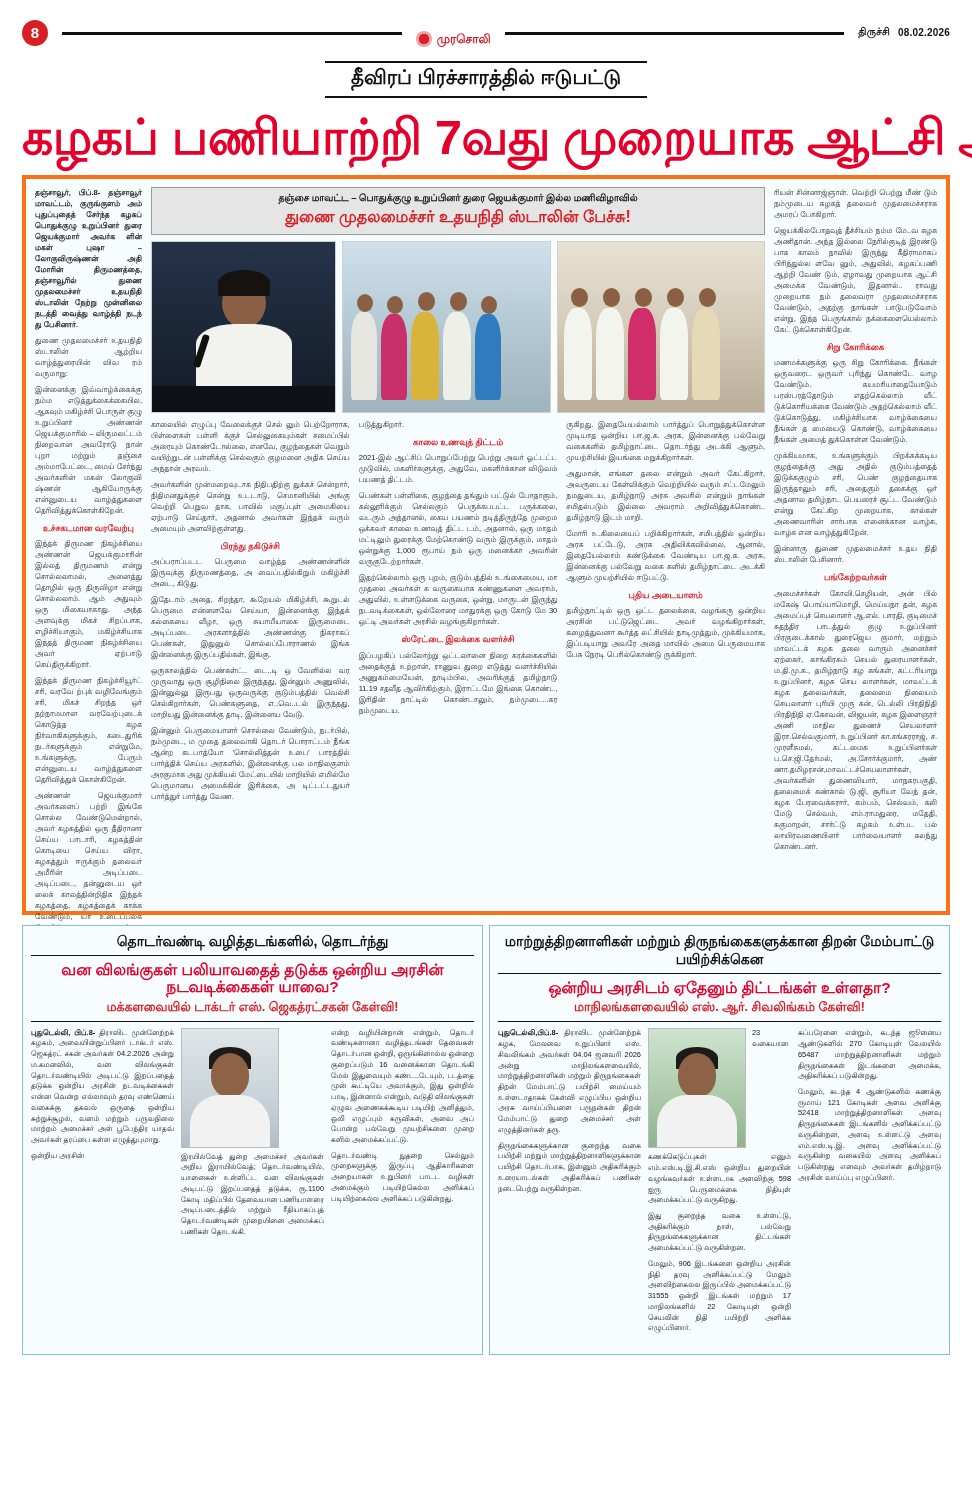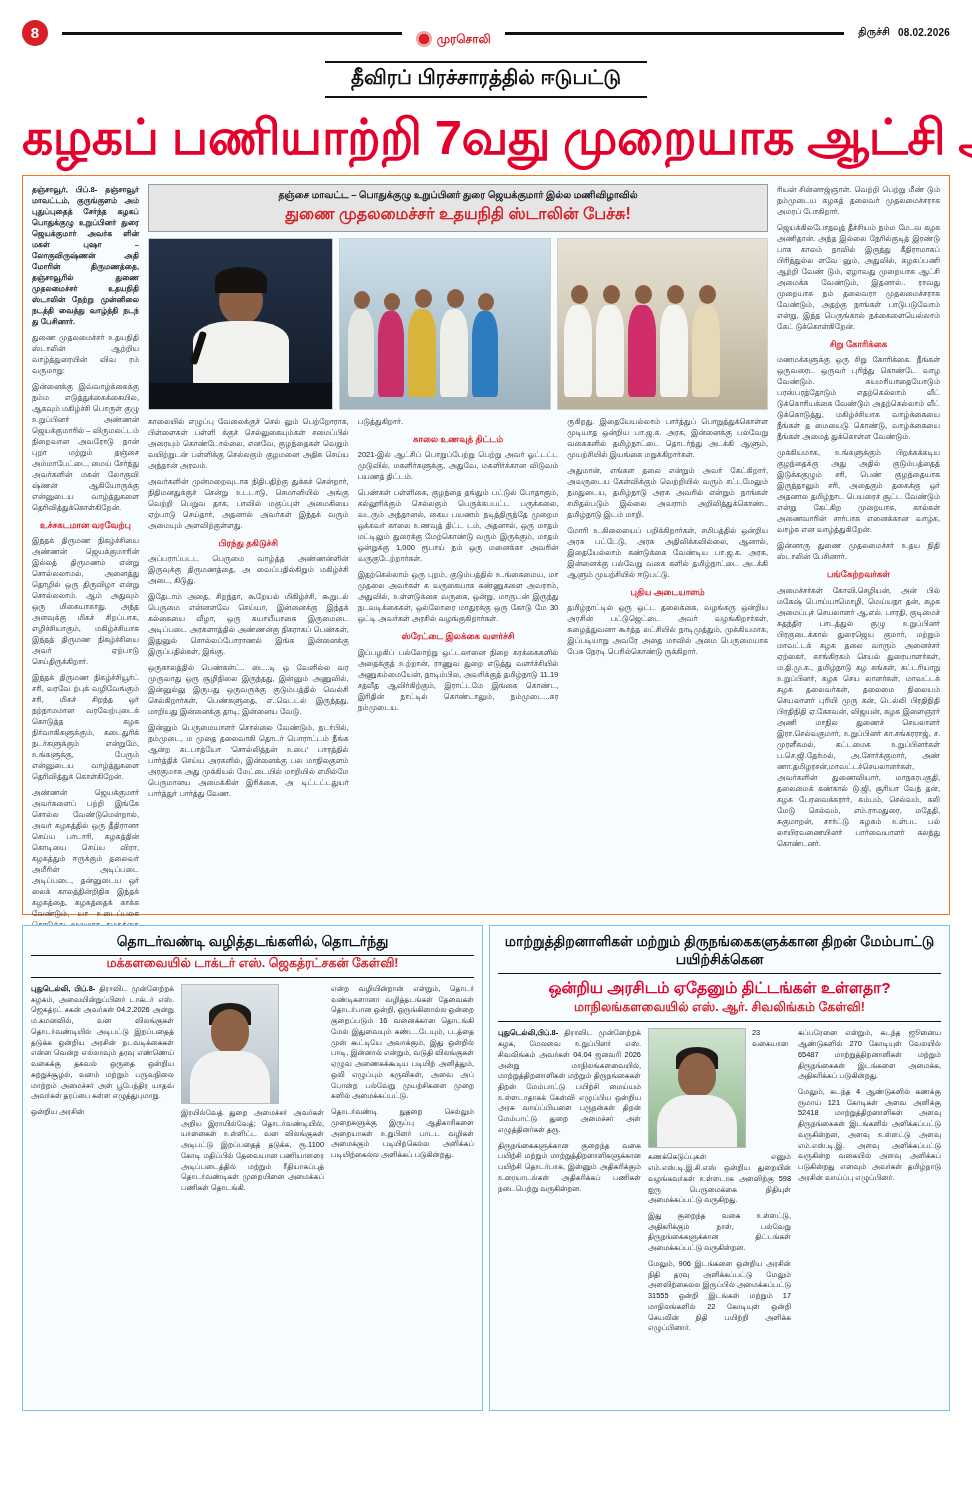--- a/index.html
+++ b/index.html
@@ -69,21 +69,21 @@
     line-height:1.04;
     font-weight:bold;
     color:#e4002b;
     letter-spacing:-0.5px;
     white-space:nowrap;
   }
 
   
   .mainframe{
     margin-top:12px;
-    border:1px solid #f97316;
+    border:4px solid #f97316;
     background:#f7fcff;
     padding:8px 9px 8px 9px;
     height:740px;
     box-sizing:border-box;
     display:flex;
     gap:9px;
   }
   .col{font-size:7.6px;line-height:1.45;text-align:justify;color:#1a1a1a;}
   .col p{margin:0 0 5px 0;}
   .col .lead{font-weight:bold;}
@@ -118,21 +118,21 @@
   .ph-bg1{position:absolute;inset:0;background:linear-gradient(180deg,#25334a 0%,#1b2636 55%,#121a26 100%);}
   .ph-bg2{position:absolute;inset:0;background:linear-gradient(180deg,#cfe0ea 0%,#b9cdd9 40%,#9fb3bf 100%);}
   .ph-bg3{position:absolute;inset:0;background:linear-gradient(180deg,#e8e2d5 0%,#d6cdbb 45%,#b9ae98 100%);}
   .fig{position:absolute;border-radius:40% 40% 8% 8%/30% 30% 8% 8%;}
   .head{position:absolute;border-radius:50%;}
   .mic{position:absolute;width:7px;height:34px;background:#111;border-radius:3px;transform:rotate(18deg);}
   .stage{position:absolute;left:0;right:0;bottom:0;height:26px;background:#0e1218;}
 
   
   .bottom{
-    margin-top:10px;display:flex;gap:6px;height:486px;
+    margin-top:10px;display:flex;gap:6px;height:430px;
   }
   .panel{
     flex:1 1 0;border:1px solid #7fbfe0;background:#f7fcff;
     padding:7px 8px;box-sizing:border-box;display:flex;flex-direction:column;
   }
   .panel .ptop{
     text-align:center;font-size:14px;font-weight:bold;color:#111;
     border-bottom:1px solid #111;padding-bottom:4px;
   }
   .panel .pq{
@@ -277,20 +277,21 @@
       <p>இன்னாரு துணை முதலமைச்சர் உதய நிதி ஸ்டாலின் பேசினார்.</p>
       <div class="subhead">பங்கேற்றவர்கள்</div>
       <p>அமைச்சர்கள் கோவி.செழியன், அன் பில் மகேஷ் பொய்யாமொழி, மெய்யநா தன், கழக அமைப்புச் செயலாளர் ஆ.எல். பாரதி, குடிமைச் சுதந்திர பாடத்துல் குழு உறுப்பினர் பிரகுடைக்கால் துரைஜெய குமார், மற்றும் மாவட்டக் கழக தலை வாரும் அனைச்சர் ஏற்கைர், காங்கிரசும் செயல் துரையாளர்கள், ம.தி.மு.க., தமிழ்நாடு கழ கங்கள், கட்டரியாறு உறுப்பினர், கழக செய லாளர்கள், மாவட்டக் கழக தலைவர்கள், தலைமை நிலையம் செயலாளர் புரியி முரு கன், டெல்லி பிரதிநிதி பிரதிநிதி ஏ.கேசவன், விஜயன், கழக இளைஞரர் அணி மாநில துணைச் செயலாளர் இரா.செல்வகுமார், உறுப்பினர் கா.சங்கரராஜ், ச. முரளீசுமல், கட்டமைக உறுப்பினர்கள் ப.செ.ஜி.தேர்மல், அ.சோர்க்குமார், அண் ணா.தமிழரசன்,மாவட்டச்செயலாளர்கள், அவர்களின் துணைவியார், மாநகரபகுதி, தலைமைக் கண்கால் டு.ஜி, சூரியா வேந் தன், கழக பேரவைக்கரார், கம்பம், செல்வம், கலி மேடு செல்வம், எம்.ராமதுரை, மதேதி, சுகுமாறன், சார்ட்டு கழகம் உள்பட பல் லாயிரவணையினர் பார்வையாளர் கலந்து கொண்டனர்.</p>
     </div>
   </div>
 
   <div class="bottom">
 
     <div class="panel">
       <div class="ptop">தொடர்வண்டி வழித்தடங்களில், தொடர்ந்து</div>
+      <div class="pq">வன விலங்குகள் பலியாவதைத் தடுக்க ஒன்றிய அரசின் நடவடிக்கைகள் யாவை?</div>
       <div class="pby">மக்களவையில் டாக்டர் எஸ். ஜெகத்ரட்சகன் கேள்வி!</div>
       <div class="pbody">
         <div class="pcol">
           <p><b>புதுடெல்லி, பிப்.8-</b>
             <span>திராவிட முன்னேற்றக் கழகம், அவையின்றுப்பினர் டாக்டர் எஸ். ஜெகத்ரட் சகன் அவர்கள் 04.2.2026 அன்று ம.கமனவில், வன விலங்குகள் தொடர்வண்டியில் அடிபட்டு இறப்பதைத் தடுக்க ஒன்றிய அரசின் நடவடிக்கைகள் என்ன வென்ற எல்லாவும் தரவு எண்ணெய் வகைக்கு தகவல் ஒருதை ஒன்றிய சுற்றுச்சூழல், வனம் மற்றும் பருவநிலை மாற்றம் அமைச்சர் அள் பூபேந்திர யாதவ் அவர்கள் தரப்பை கள்ள எழுத்துபுமாறு.</span></p>
           <p>ஒன்றிய அரசின்</p>
         </div>
         <div class="pcol">
           <div class="portrait">
             <div class="phair"></div>

